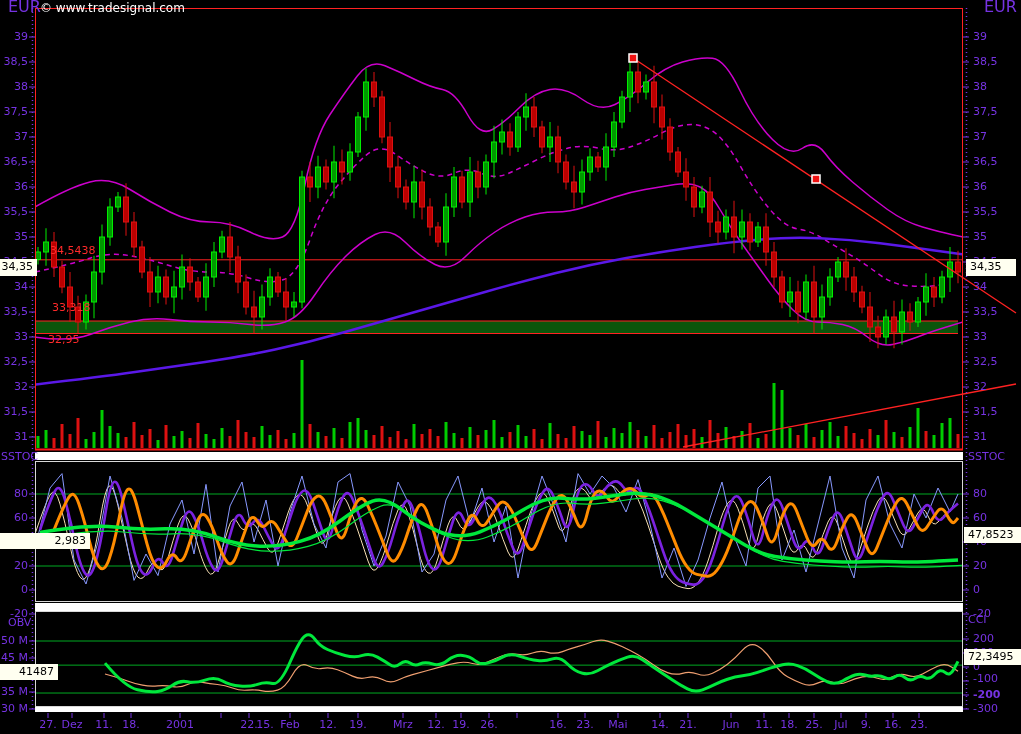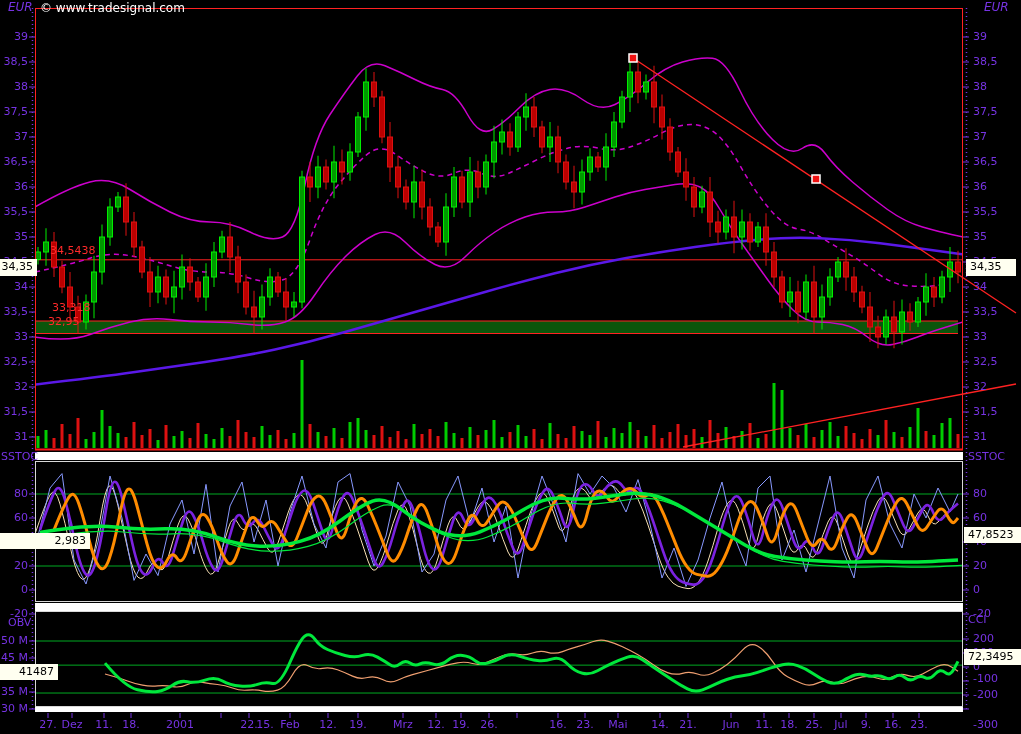--- a/index.html
+++ b/index.html
@@ -1,20 +1,20 @@
 <!DOCTYPE html>
 <html><head>
 <meta charset="utf-8">
 <style>
   html,body{margin:0;padding:0;background:#000;}
   .screen{position:relative;width:1021px;height:734px;background:#000;overflow:hidden;
           font-family:"DejaVu Sans","Liberation Sans",sans-serif;}
   svg{position:absolute;left:0;top:0;}
   .lbl{position:absolute;font-size:11px;line-height:12px;color:#7633e2;white-space:nowrap;z-index:4;}
-  .unit{font-size:12px;font-style:italic;}
+  .unit{font-size:16px;}
   .red{color:#ff2a2a;}
   .white{color:#fff;font-size:12px;}
   .box{position:absolute;background:#fffff0;color:#000;font-size:11px;line-height:16px;
        white-space:nowrap;z-index:6;overflow:hidden;}
   .box.r{text-align:right;padding-right:4px;}
   .box.l{text-align:left;padding-left:4px;}
 </style>
 </head>
 <body>
 
@@ -515,21 +515,21 @@
         <line x1="919" y1="713" x2="919" y2="718" stroke="#7633e2" stroke-width="1"></line>
       </g>
   </svg>
 
   <div class="lbl unit" style="left:8px;top:1px">EUR</div>
   <div class="lbl unit" style="left:984px;top:1px">EUR</div>
   <div class="lbl white" style="left:40px;top:2px">© www.tradesignal.com</div>
 
   <div class="lbl red" style="left:50px;top:245px">34,5438</div>
   <div class="lbl red" style="left:52px;top:302px;z-index:3">33,318</div>
-  <div class="lbl red" style="left:48px;top:316px;z-index:3">32,95</div>
+  <div class="lbl red" style="left:48px;top:334px;z-index:3">32,95</div>
 
   <div class="lbl" style="left:1px;top:451px">SSTOC</div>
   <div class="lbl" style="left:968px;top:451px">SSTOC</div>
   <div class="lbl" style="left:8px;top:617px">OBV</div>
   <div class="lbl" style="left:968px;top:614px">CCI</div>
 
   <div class="box r" style="left:0;top:259px;width:33px;height:17px">34,35</div>
   <div class="box l" style="left:966px;top:259px;width:46px;height:17px">34,35</div>
   <div class="box r" style="left:0;top:533px;width:86px;height:16px">2,983</div>
   <div class="box l" style="left:964px;top:527px;width:54px;height:16px">47,8523</div>
@@ -583,22 +583,22 @@
     <div class="lbl" style="left: 973px; top: 608px;">-20</div>
     <div class="lbl" style="right: 993px; top: 635px;">50 M</div>
     <div class="lbl" style="right: 993px; top: 652px;">45 M</div>
     <div class="lbl" style="right: 993px; top: 669px;">40 M</div>
     <div class="lbl" style="right: 993px; top: 686px;">35 M</div>
     <div class="lbl" style="right: 993px; top: 703px;">30 M</div>
     <div class="lbl" style="left: 973px; top: 633px;">200</div>
     <div class="lbl" style="left: 973px; top: 647px;">100</div>
     <div class="lbl" style="left: 973px; top: 661px;">0</div>
     <div class="lbl" style="left: 973px; top: 673px;">-100</div>
-    <div class="lbl" style="left: 973px; top: 689px;">-200</div>
-    <div class="lbl" style="left: 973px; top: 719px;">-300</div>
+    <div class="lbl" style="left: 973px; top: 689px; font-weight: bold;">-200</div>
+    <div class="lbl" style="left: 973px; top: 703px;">-300</div>
     <div class="lbl" style="left: 48px; top: 719px; transform: translateX(-50%);">27.</div>
     <div class="lbl" style="left: 72px; top: 719px; transform: translateX(-50%);">Dez</div>
     <div class="lbl" style="left: 104px; top: 719px; transform: translateX(-50%);">11.</div>
     <div class="lbl" style="left: 131px; top: 719px; transform: translateX(-50%);">18.</div>
     <div class="lbl" style="left: 180px; top: 719px; transform: translateX(-50%);">2001</div>
     <div class="lbl" style="left: 221px; top: 719px; transform: translateX(-50%); margin-left: 44px;">15.</div>
     <div class="lbl" style="left: 249px; top: 719px; transform: translateX(-50%);">22.</div>
     <div class="lbl" style="left: 290px; top: 719px; transform: translateX(-50%);">Feb</div>
     <div class="lbl" style="left: 328px; top: 719px; transform: translateX(-50%);">12.</div>
     <div class="lbl" style="left: 358px; top: 719px; transform: translateX(-50%);">19.</div>

